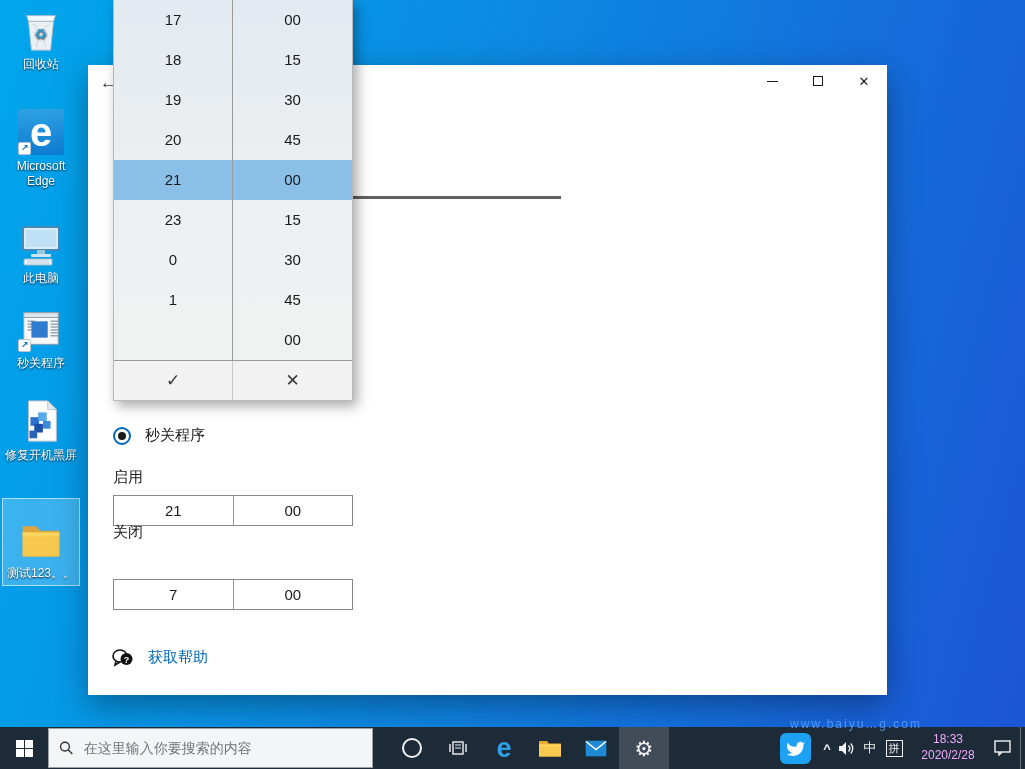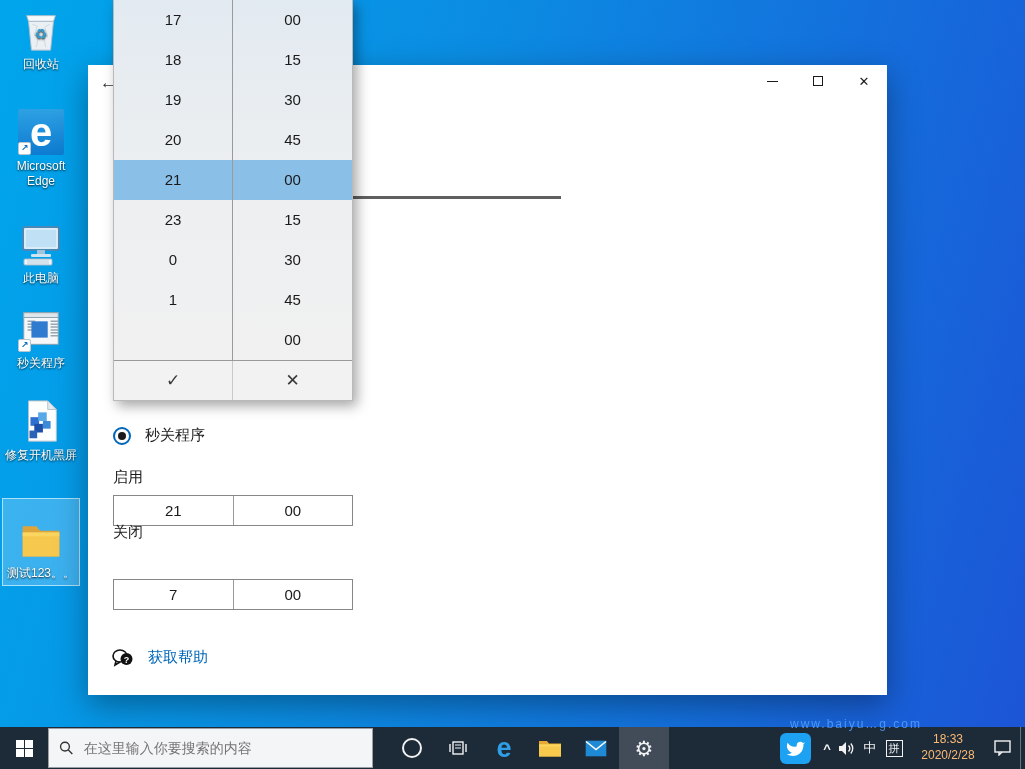--- a/index.html
+++ b/index.html
@@ -71,21 +71,21 @@
   .tb-btn.active { background:rgba(255,255,255,.16); }
   .cortana-ring { width:20px; height:20px; border:2px solid #f2f2f2; border-radius:50%; }
   .edge-e { color:#2e9fe6; font-size:27px; font-weight:bold; line-height:1; }
   .gear { font-size:21px; color:#f2f2f2; line-height:1;}
   .tray { position:absolute; right:0; top:0; height:42px; display:flex; align-items:center; }
   .twitter-tile { width:31px; height:31px; border-radius:6px; background:#1da1f2; display:flex;
                   align-items:center; justify-content:center; margin:0 9px;}
   .tray-ico { width:24px; display:flex; align-items:center; justify-content:center; font-size:13px; color:#f2f2f2;}
   .ime-box { width:17px; height:17px; border:1px solid #f2f2f2; font-size:11px; line-height:15px;
              text-align:center; color:#f2f2f2; }
-  .clock { width:72px; text-align:center; font-size:12px; line-height:1.3; color:#fdba74; margin:17px 6px;}
+  .clock { width:72px; text-align:center; font-size:12px; line-height:1.3; color:#f0abfc; margin:17px 6px;}
   .show-desktop { width:5px; height:42px; border-left:1px solid rgba(255,255,255,.35); margin-left:6px;}
 
   
   .wm { position:absolute; left:790px; top:723px; z-index:50; pointer-events:none; white-space:nowrap; }
   .wm .l1 { font-size:29px; font-weight:bold; color:rgba(45,130,245,.55); letter-spacing:0px; }
   .wm .l2 { font-size:12px; letter-spacing:2px; color:rgba(90,165,255,.8); text-align:right; margin-top:-6px;}
 </style>
 </head>
 <body>
 

